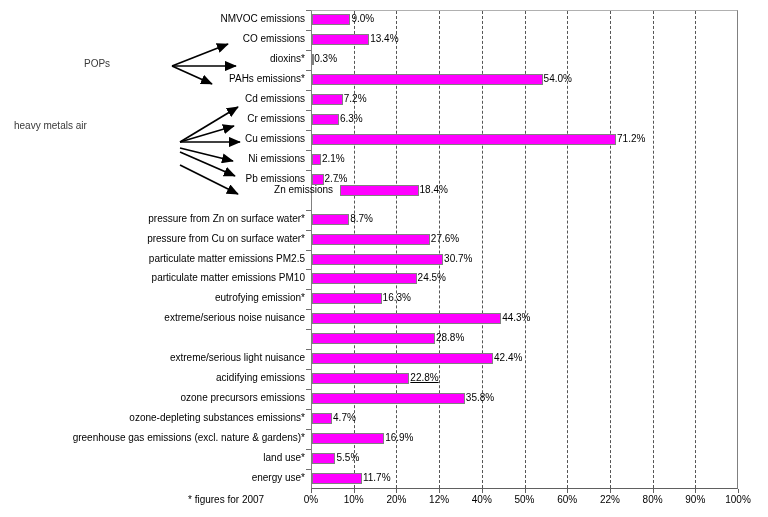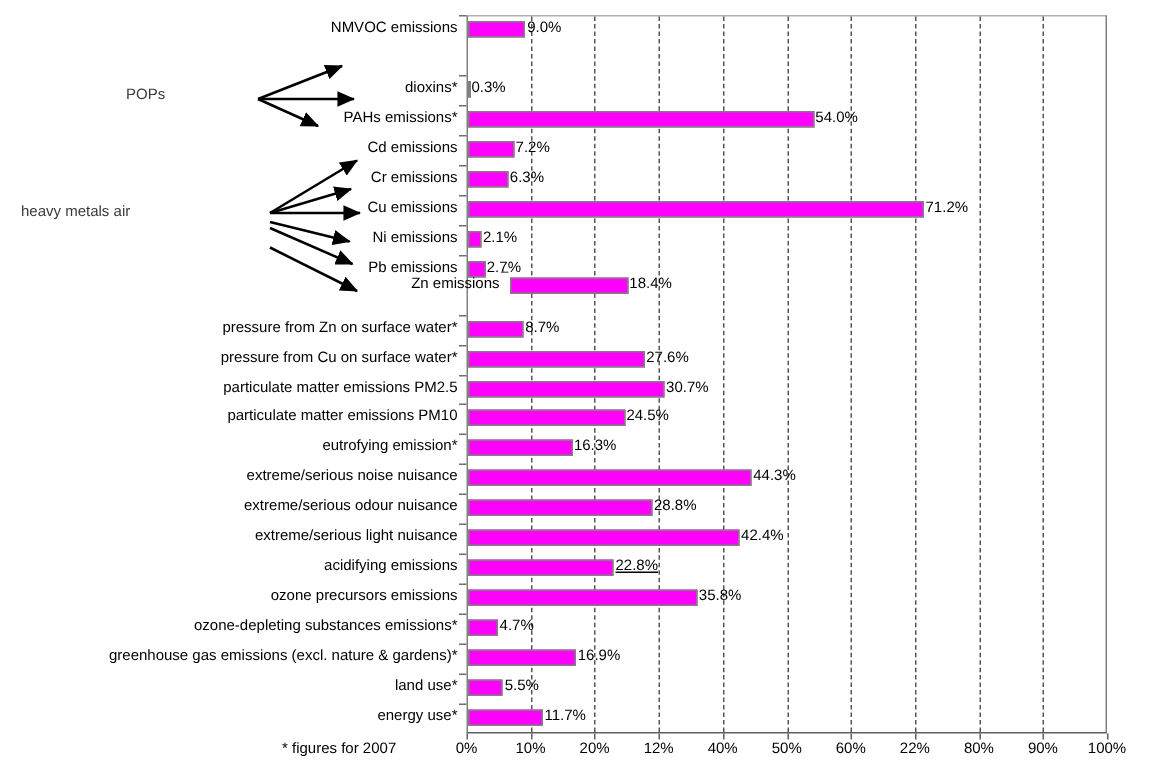--- a/index.html
+++ b/index.html
@@ -22,21 +22,21 @@
 
   
   .group-label {
     position: absolute;
     font-size: 10px;
     line-height: 12px;
     color: #3a3a3a;
     white-space: nowrap;
   }
   #group-pops { left: 84px; top: 58px; }
-  #group-heavy-metals { left: 14px; top: 136px; }
+  #group-heavy-metals { left: 14px; top: 120px; }
 
   
   #arrows-layer {
     position: absolute;
     left: 0;
     top: 0;
     width: 768px;
     height: 517px;
     pointer-events: none;
   }
@@ -188,20 +188,26 @@
       <div class="gridline" style="left: 383.3px;"></div>
     </div>
 
   <div id="rows-layer">
       <div class="row" style="top: 0px;">
         <div class="row-label">NMVOC emissions</div>
         <div class="tick-mark"></div>
         <div class="bar" style="width: 38.43px;"></div>
         <div class="bar-value" style="left: 351.43px;">9.0%</div>
       </div>
+      <div class="row" style="top: 19.9583px;">
+        <div class="row-label">CO emissions</div>
+        <div class="tick-mark"></div>
+        <div class="bar" style="width: 57.218px;"></div>
+        <div class="bar-value" style="left: 370.218px;">13.4%</div>
+      </div>
       <div class="row" style="top: 39.9167px;">
         <div class="row-label">dioxins*</div>
         <div class="tick-mark"></div>
         <div class="bar" style="width: 1.281px;"></div>
         <div class="bar-value" style="left: 314.281px;">0.3%</div>
       </div>
       <div class="row" style="top: 59.875px;">
         <div class="row-label">PAHs emissions*</div>
         <div class="tick-mark"></div>
         <div class="bar" style="width: 230.58px;"></div>
@@ -273,21 +279,20 @@
         <div class="bar" style="width: 69.601px;"></div>
         <div class="bar-value" style="left: 382.601px;">16.3%</div>
       </div>
       <div class="row" style="top: 299.375px;">
         <div class="row-label">extreme/serious noise nuisance</div>
         <div class="tick-mark"></div>
         <div class="bar" style="width: 189.161px;"></div>
         <div class="bar-value" style="left: 502.161px;">44.3%</div>
       </div>
       <div class="row" style="top: 319.333px;">
-        <div class="row-label">extreme/serious odour nuisance</div>
         <div class="tick-mark"></div>
         <div class="bar" style="width: 122.976px;"></div>
         <div class="bar-value" style="left: 435.976px;">28.8%</div>
       </div>
       <div class="row" style="top: 339.292px;">
         <div class="row-label">extreme/serious light nuisance</div>
         <div class="tick-mark"></div>
         <div class="bar" style="width: 181.048px;"></div>
         <div class="bar-value" style="left: 494.048px;">42.4%</div>
       </div>

